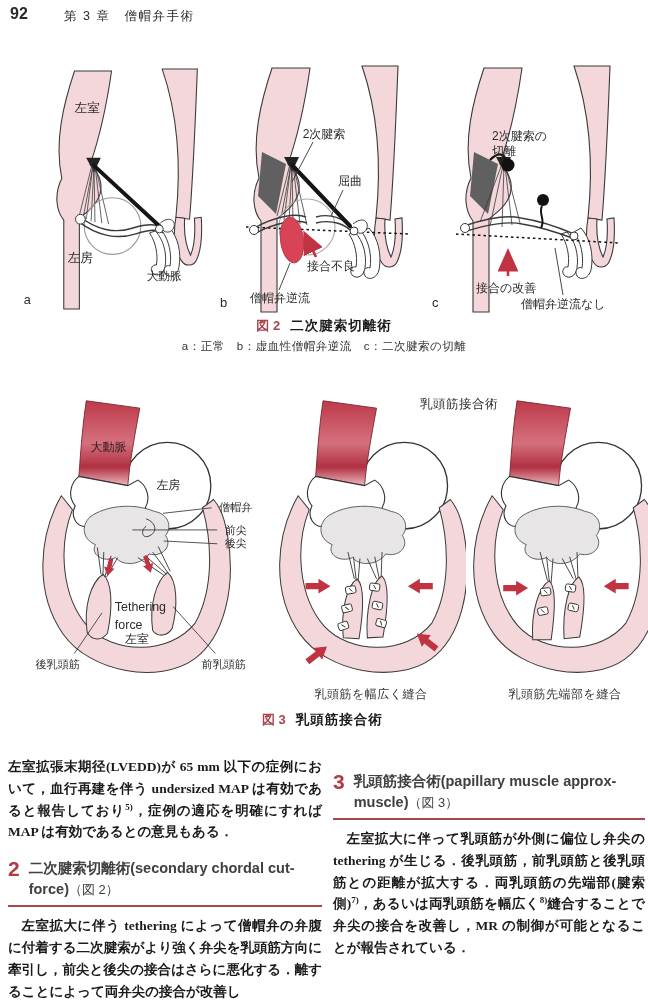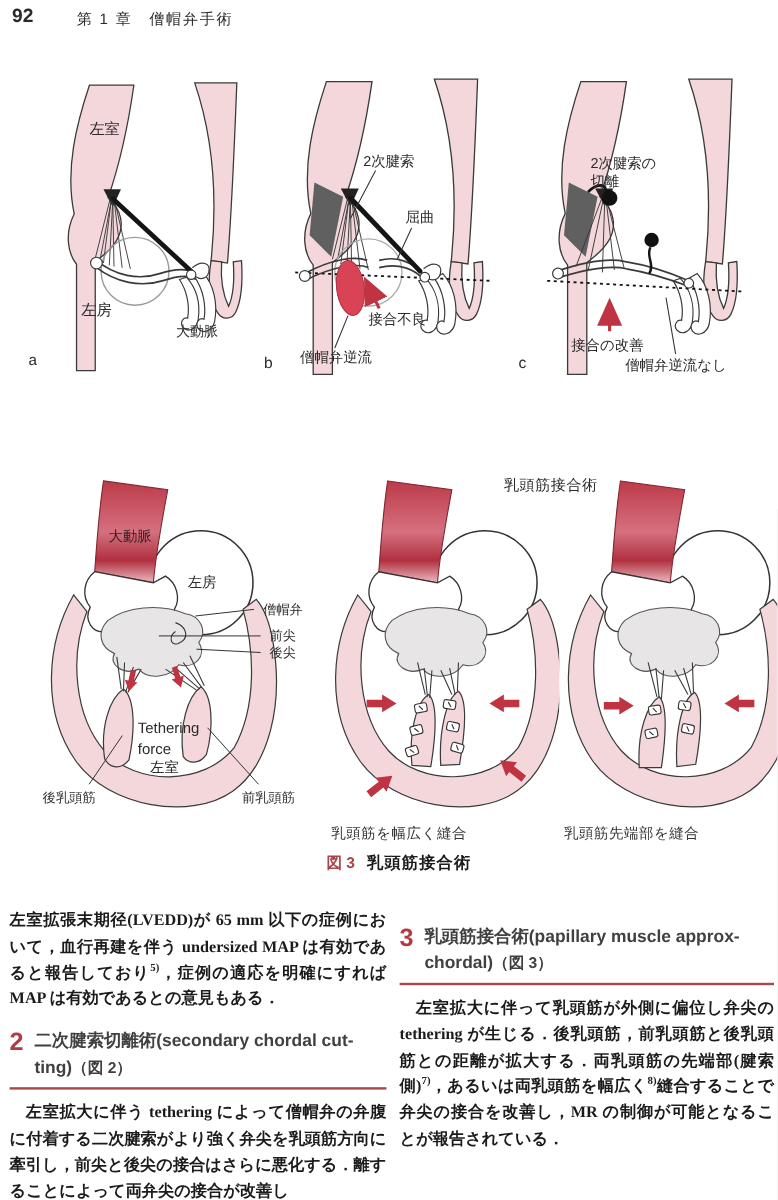--- a/index.html
+++ b/index.html
@@ -16,33 +16,33 @@
   .whitebit{fill:#ffffff;stroke:#3a3a3a;stroke-width:1;}
   .ln{stroke:#3a3a3a;fill:none;stroke-width:1.4;}
   .leader{stroke:#333;stroke-width:0.9;fill:none;} .t12{font-size:12px;} .t13{font-size:13px;} .t14{font-size:13.5px;}
   .mid{text-anchor:middle;}
   .aortatxt{fill:#2e1a1e;}
   
   .figcap{position:absolute;text-align:center;}
   .capLabel{color:#a8464c;font-weight:bold;font-size:13px;margin-right:10px;}
   .capTitle{color:#1a1a1a;font-weight:bold;font-size:13.5px;letter-spacing:1px;}
   .capSub{font-size:11.5px;color:#333;margin-top:4px;letter-spacing:0.5px;}
-  .subcap{position:absolute;font-size:12px;color:#333;letter-spacing:0.5px;}
+  .subcap{position:absolute;font-size:12px;color:#333;text-align:center;letter-spacing:0.5px;}
   .proclabel{position:absolute;font-size:12.5px;color:#2b2b2b;letter-spacing:0.5px;}
   
   .col{position:absolute;top:756px;font-family:"Liberation Serif","DejaVu Serif",serif;
        font-size:13.5px;line-height:21.8px;text-align:justify;color:#1b1b1b;}
   .col p{margin:0;font-weight:bold;}
   .indent{text-indent:1em;}
   sup{font-size:9px;line-height:0;vertical-align:super;}
   .hd{display:flex;gap:9px;border-bottom:2px solid #a8464c;padding-bottom:5px;
       margin:15px 0 8px 0;font-family:"Liberation Sans","DejaVu Sans",sans-serif;text-align:left;}
   .hd-num{color:#b13a44;font-weight:bold;font-size:21px;line-height:22px;}
   .hd-txt{font-weight:bold;font-size:14.5px;line-height:21px;color:#404040;}
-  .hd-fig{font-weight:bold;font-size:13px;}
+  .hd-fig{font-weight:normal;font-size:13px;}
 </style>
 </head>
 <body>
 
 <div class="page">
 
   <svg width="0" height="0" style="position:absolute">
     <defs>
       <linearGradient id="aortaGrad" x1="0" y1="0" x2="0" y2="1">
         <stop offset="0" stop-color="#bd3a49"></stop>
@@ -75,21 +75,21 @@
         <circle cx="151" cy="95" r="47" fill="#fff" stroke="#333" stroke-width="1.4"></circle>
         <path class="pink" d="M36,106 C12,148 6,210 38,256 C68,298 142,310 180,283 C212,260 226,206 216,148 C213,131 208,118 201,110 L189,119 C199,155 202,206 181,244 C153,279 92,278 64,247 C37,216 32,162 48,121 Z"></path>
         <path d="M63,3 L121,11 C115,43 110,71 108,95 L55,85 C57,57 59,29 63,3 Z" fill="url(#aortaGrad)" stroke="#7e2833" stroke-width="1"></path>
         <path d="M55,85 C45,93 43,107 51,117 C45,129 53,141 65,139 C67,151 83,155 93,147 C101,155 115,153 119,143 C129,141 133,129 127,119 C133,109 129,95 119,89 L108,95 Z" fill="#fff" stroke="#333" stroke-width="1.2"></path>
         <path d="M67,129 C57,139 59,153 73,159 C67,169 81,179 95,173 C103,183 123,181 131,169 C145,173 157,161 149,149 C157,139 151,125 137,123 C113,113 83,117 67,129 Z" fill="#e7e5e5" stroke="#555" stroke-width="1"></path>
       </g>
     </defs>
   </svg>
 
   <div class="pageno">92</div>
-  <div class="chapter">第 1 章　僧帽弁手術</div>
+  <div class="chapter">第 3 章　僧帽弁手術</div>
 
   <svg class="figsvg" style="left:16px;top:64px" width="195" height="250" viewBox="0 0 200 250">
     <use href="#f2base"></use>
       <use href="#f2chordae"></use>
     <circle cx="99" cy="163" r="29" fill="none" stroke="#9a9a9a" stroke-width="1.2"></circle>
     <path class="ln" d="M65,153 C82,167 102,171 120,165 C136,160 145,161 150,165"></path>
     <path class="ln" d="M65,159 C83,173 104,177 123,171 C138,166 147,167 151,170"></path>
     <path class="whitebit" d="M148,160 C156,153 164,156 162,164 C160,171 151,171 149,164"></path>
     <path d="M80,101 L147,163" stroke="#151515" stroke-width="4" stroke-linecap="round"></path>
     <circle cx="66" cy="156" r="5" class="whitebit"></circle>
@@ -141,20 +141,26 @@
     <path d="M118,142 C114,150 122,156 117,164" stroke="#151515" stroke-width="2" fill="none"></path>
     <path d="M84,212 L84,188" stroke="#bf3342" stroke-width="2.6" fill="none" marker-end="url(#rah)"></path>
     <path class="leader" d="M139,231 L131,184"></path>
     <text class="t12" x="68" y="76">2次腱索の</text>
     <text class="t12" x="68" y="91">切離</text>
     <text class="t12" x="52" y="228">接合の改善</text>
     <text class="t12" x="97" y="244">僧帽弁逆流なし</text>
     <text class="t13" x="8" y="243">c</text>
   </svg>
 
+  <div class="figcap" style="top:316px;left:0;width:648px">
+    <div>
+      <span class="capLabel">図 2</span><span class="capTitle">二次腱索切離術</span>
+    </div>
+    <div class="capSub">a：正常　b：虚血性僧帽弁逆流　c：二次腱索の切離</div>
+  </div>
 
   <div class="proclabel" style="left:420px;top:396px">乳頭筋接合術</div>
 
   <svg class="figsvg" style="left:28px;top:398px" width="242" height="286" viewBox="0 0 262 310">
     <use href="#heartBase"></use>
     <path d="M128,131 C139,135 141,146 130,150 C123,152 122,143 128,139" fill="none" stroke="#333" stroke-width="1"></path>
     <path class="pink" d="M64,254 C60,226 68,200 81,191 C91,199 92,226 86,255 C79,264 69,263 64,254 Z"></path>
     <path class="pink" d="M135,252 C131,224 139,198 151,189 C161,197 163,224 156,250 C150,259 140,259 135,252 Z"></path>
     <g stroke="#3a3a3a" stroke-width="1" fill="none">
       <path d="M75,162 L79,191 M82,167 L81,193 M90,171 L83,194 M97,173 L85,194 M119,173 L147,192 M127,171 L150,191 M135,167 L152,190 M141,161 L154,188"></path>
@@ -208,40 +214,40 @@
       <use href="#chip" transform="translate(121,206) rotate(8)"></use>
         <use href="#chip" transform="translate(124,227) rotate(12)"></use>
       <use href="#redArrowShape" transform="translate(48,206)"></use>
       <use href="#redArrowShape" transform="translate(184,204) rotate(180)"></use>
     </g>
   </svg>
 
   <div class="subcap" style="left:276px;top:686px;width:190px">乳頭筋を幅広く縫合</div>
   <div class="subcap" style="left:470px;top:686px;width:190px">乳頭筋先端部を縫合</div>
 
-  <div class="figcap" style="top:710px;left:272px;text-align:center">
+  <div class="figcap" style="top:710px;left:262px;text-align:center">
     <span class="capLabel">図 3</span><span class="capTitle">乳頭筋接合術</span>
   </div>
 
   <div class="col" style="left:8px;width:314px">
     <p><span>左室拡張末期径(LVEDD)が 65 mm 以下の症例において，血行再建を伴う undersized MAP は有効であると報告しており</span><sup>5)</sup><span>，症例の適応を明確にすれば MAP は有効であるとの意見もある．</span></p>
     <div class="hd">
       <span class="hd-num">2</span>
       <span class="hd-txt">
         <div>二次腱索切離術(secondary chordal cut-</div>
-        <div><span>ting)</span><span class="hd-fig">（図 2）</span></div>
+        <div><span>force)</span><span class="hd-fig">（図 2）</span></div>
       </span>
     </div>
     <p class="indent"><span>左室拡大に伴う tethering によって僧帽弁の弁腹に付着する二次腱索がより強く弁尖を乳頭筋方向に牽引し，前尖と後尖の接合はさらに悪化する．離することによって両弁尖の接合が改善し</span></p>
   </div>
 
   <div class="col" style="left:333px;width:312px">
     <div class="hd">
       <span class="hd-num">3</span>
       <span class="hd-txt">
         <div>乳頭筋接合術(papillary muscle approx-</div>
-        <div><span>chordal)</span><span class="hd-fig">（図 3）</span></div>
+        <div><span>muscle)</span><span class="hd-fig">（図 3）</span></div>
       </span>
     </div>
     <p class="indent"><span>左室拡大に伴って乳頭筋が外側に偏位し弁尖の tethering が生じる．後乳頭筋，前乳頭筋と後乳頭筋との距離が拡大する．両乳頭筋の先端部(腱索側)</span><sup>7)</sup><span>，あるいは両乳頭筋を幅広く</span><sup>8)</sup><span>縫合することで弁尖の接合を改善し，MR の制御が可能となることが報告されている．</span></p>
   </div>
 
 </div>
 
 </body></html>

